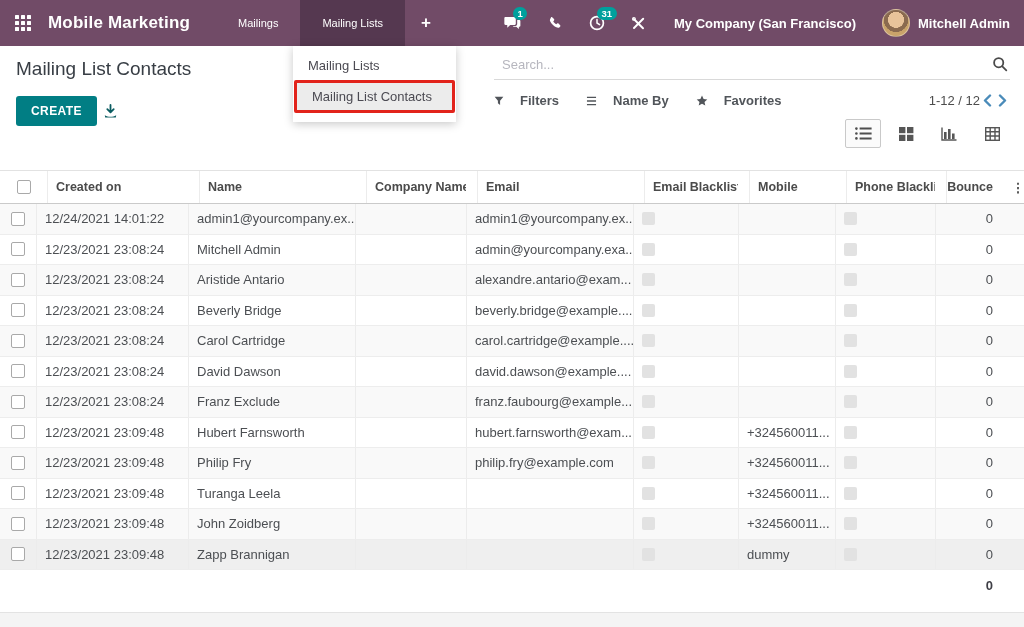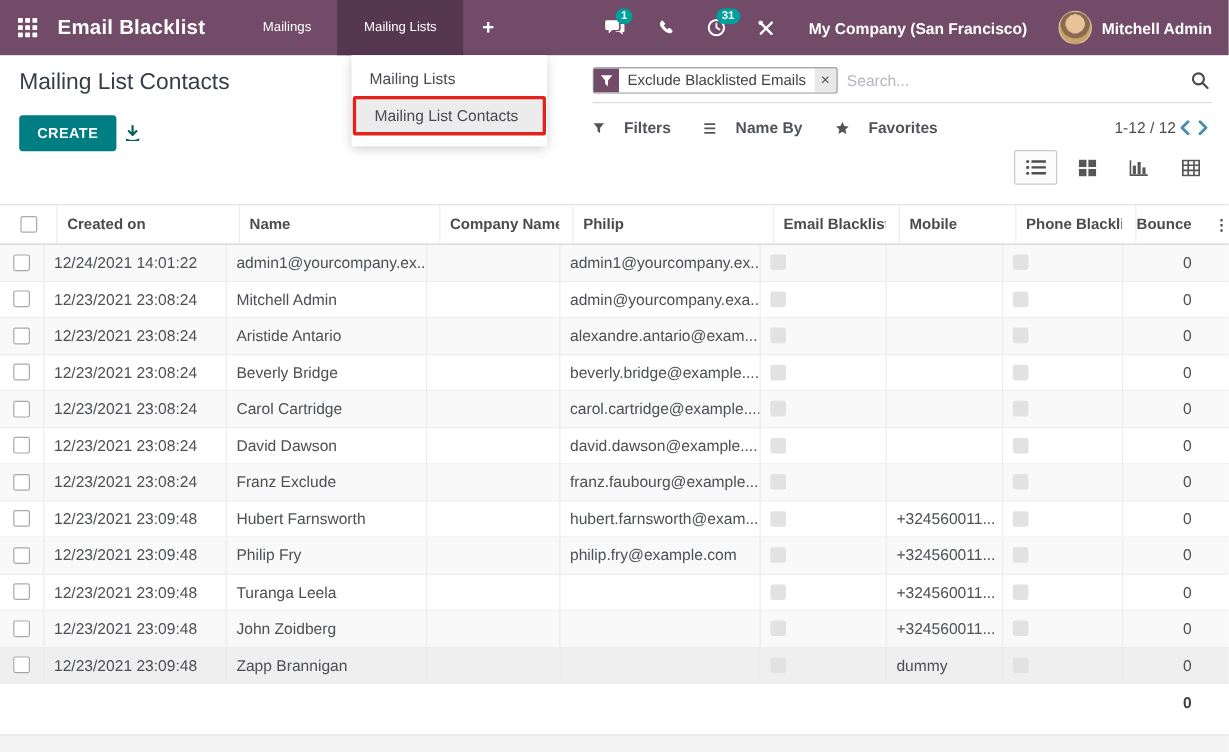--- a/index.html
+++ b/index.html
@@ -98,21 +98,21 @@
           <span></span>
           <span></span>
           <span></span>
           <span></span>
           <span></span>
           <span></span>
           <span></span>
           <span></span>
       </div>
     </div>
-    <div class="app-title">Email Blacklist</div>
+    <div class="app-title">Mobile Marketing</div>
     <nav class="nv-menu">
       <span class="nv-item">Mailings</span>
       <span class="nv-item active">Mailing Lists</span>
       <span class="nv-item plus">+</span>
     </nav>
   </div>
   <div class="nv-right">
     <div class="nv-icon-btn">
       <span>
         <svg width="17" height="15" viewBox="0 0 18 16">
@@ -170,29 +170,20 @@
         <svg width="15" height="15" viewBox="0 0 15 15">
             <path d="M7.5 1v7M4.3 5.2 7.5 8.4 10.7 5.2" fill="none" stroke="#0B5C61" stroke-width="1.8" stroke-linecap="round" stroke-linejoin="round"></path>
             <path d="M1.8 11.2c3.5 2 7.9 2 11.4 0l-.4 2.2H2.2z" fill="#0B5C61"></path>
           </svg>
       </span>
     </div>
   </div>
 
   <div class="cp-right">
     <div class="search-bar">
-      <div class="facet">
-        <span class="facet-icon">
-          <svg width="11" height="11" viewBox="0 0 12 12">
-              <path fill="#fff" d="M.8.8h10.4L7.3 5.6v5.2L4.7 8.8V5.6z"></path>
-            </svg>
-        </span>
-        <span class="facet-label">Exclude Blacklisted Emails</span>
-        <span class="facet-remove">✕</span>
-      </div>
       <input class="search-input" type="text" placeholder="Search..." style="">
       <span class="search-glass">
         <svg width="16" height="16" viewBox="0 0 16 16">
             <circle cx="6.7" cy="6.7" r="4.6" fill="none" stroke="#4A4A4A" stroke-width="1.8"></circle>
             <path d="m10.3 10.3 4 4" stroke="#4A4A4A" stroke-width="1.8" stroke-linecap="round"></path>
           </svg>
       </span>
     </div>
 
     <div class="cp-row2">
@@ -265,21 +256,21 @@
 </section>
 
 <section>
   <div class="lv-head grid10">
     <div class="c c-select">
         <span class="cb"></span>
       </div>
     <div class="c sep">Created on</div>
     <div class="c sep">Name</div>
     <div class="c sep">Company Name</div>
-    <div class="c sep">Philip</div>
+    <div class="c sep">Email</div>
     <div class="c sep">Email Blacklisted</div>
     <div class="c sep">Mobile</div>
     <div class="c sep">Phone Blacklist...</div>
     <div class="c sep c-right">Bounce</div>
     <div class="c c-opts">⋮</div>
   </div>
 
   <div>
       <div class="lv-row grid10 odd">
         <div class="c c-select">

